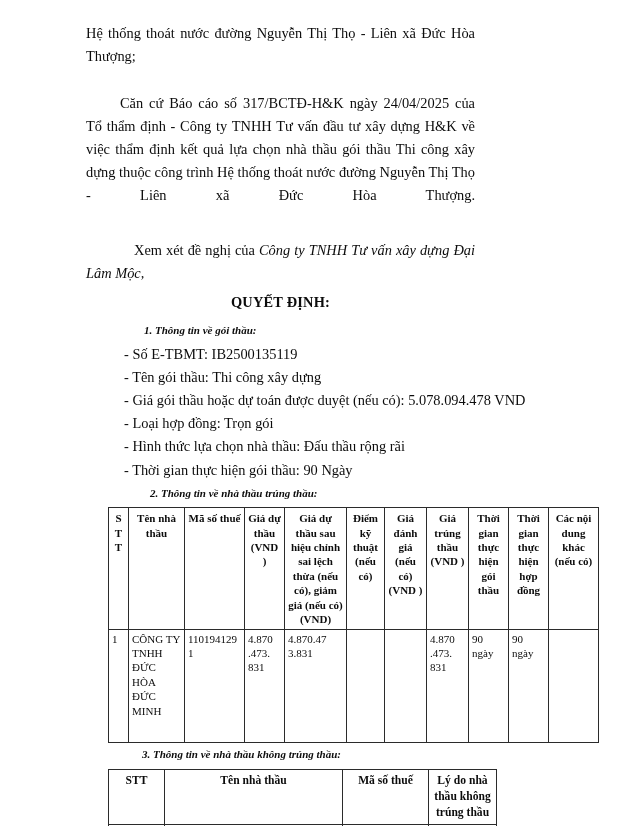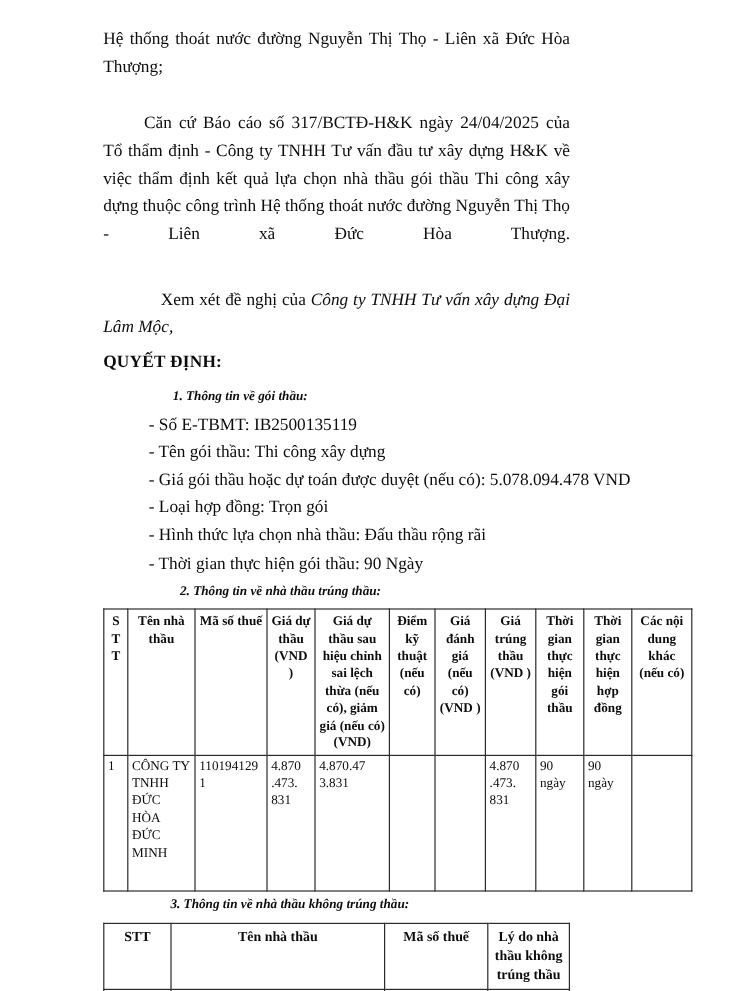--- a/index.html
+++ b/index.html
@@ -39,20 +39,21 @@
   .indent {
     text-indent: 34px;
   }
   .indent-lg {
     text-indent: 48px;
   }
   .bold { font-weight: bold; }
   .italic { font-style: italic; }
 
   .heading-quyetdinh {
+    text-align: center;
     font-weight: bold;
     font-size: 14.4px;
     line-height: 26px;
     letter-spacing: .2px;
   }
   .bullet {
     font-size: 14.4px;
     line-height: 23.2px;
     padding-left: 38px;
     white-space: nowrap;
@@ -65,20 +66,21 @@
     padding-left: 58px;
   }
   .subheading.t2 { padding-left: 64px; }
   .subheading.t3 { padding-left: 56px; }
 
   
   table {
     border-collapse: collapse;
     width: 100%;
     table-layout: fixed;
+    margin-left: 22px;
   }
   table.t-win {
     margin-top: 2px;
   }
   table td, table th {
     border: 1px solid #2b2b2b;
     vertical-align: top;
     padding: 2px 3px;
     font-size: 11px;
     line-height: 14.4px;

